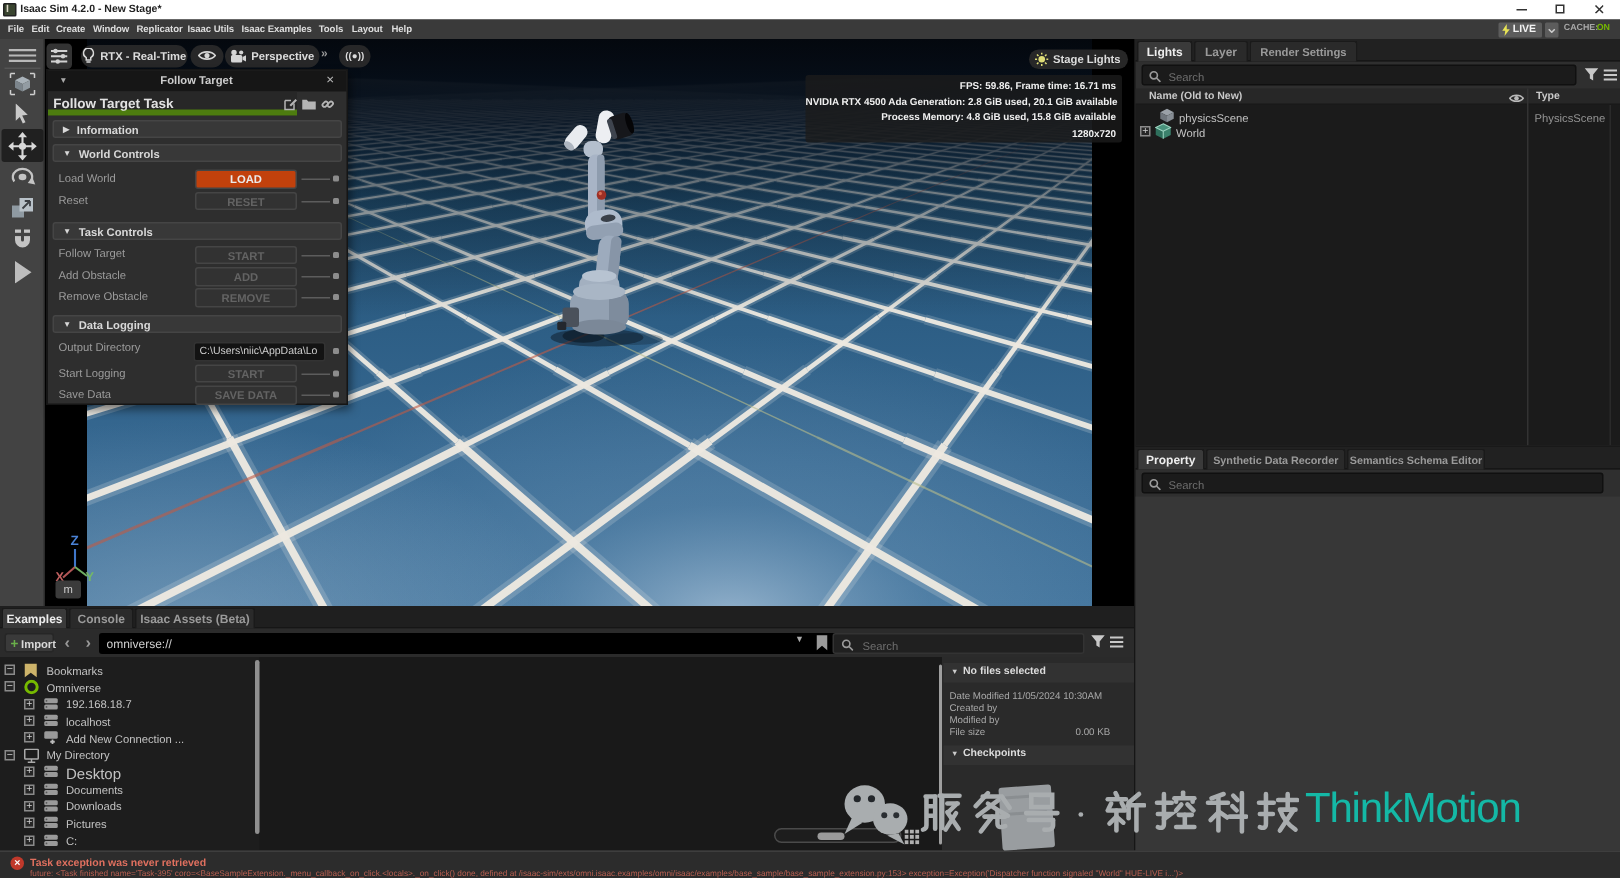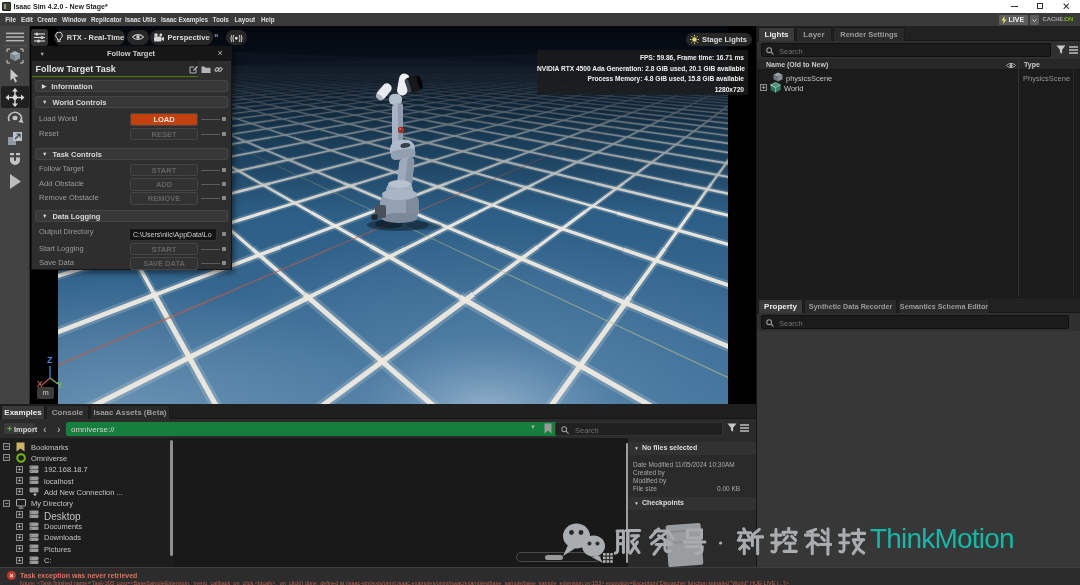--- a/index.html
+++ b/index.html
@@ -1397,21 +1397,21 @@
   <text x="21" y="41.5" fill="#74b867" font-size="8.5" font-weight="bold" font-family="Liberation Sans">Y</text>
  </svg>
  <div class="abs" style="left:7px;top:361px;width:17px;height:12px;background:#3b3b3b;border-radius:2px;color:#cccccc;font-size:7.5px;text-align:center;line-height:12px">m</div>
 </div>
 <div class="abs" id="ftpanel" style="left:30.5px;top:46px;width:201px;height:224px;background:#2e2e2e;border:1px solid #151515;box-shadow:2px 3px 6px rgba(0,0,0,0.5)">
  <div class="abs" style="left:0;top:0;width:199px;height:14px;background:#161616">
   <span class="abs" style="left:8px;top:4px;font-size:5.5px;color:#aaa">▼</span>
   <span class="abs" style="left:0;top:2px;width:199px;text-align:center;font-size:7.5px;font-weight:700;color:#cdcdcd">Follow Target</span>
   <span class="abs" style="left:186px;top:1px;font-size:9px;color:#b5b5b5">×</span>
  </div>
- <div class="abs" style="left:0;top:14px;width:166px;height:16px;background:#272727;border-bottom:1px solid #4d7c0f">
+ <div class="abs" style="left:0;top:14px;width:166px;height:16px;background:#272727;border-bottom:4px solid #4d7c0f">
   <span class="abs" style="left:4px;top:3px;font-size:9px;font-weight:700;color:#e2e2e2">Follow Target Task</span>
   <svg class="abs" style="left:157px;top:4px" width="9" height="9" viewBox="0 0 9 9">
         <path d="M1 2 h4 M1 2 v6 h6 v-4" stroke="#b5b5b5" fill="none"></path>
         <path d="M4 5 L8 1 L9 2 L5 6 Z" fill="#b5b5b5"></path>
       </svg>
   <svg class="abs" style="left:169px;top:4px" width="10" height="9" viewBox="0 0 10 9">
         <path d="M0.5 8 V1.5 h3 l1 1.2 h5 V8 Z" fill="#b5b5b5"></path>
       </svg>
   <svg class="abs" style="left:182px;top:4px" width="9" height="9" viewBox="0 0 9 9">
         <g stroke="#b5b5b5" fill="none" stroke-width="1.2">
@@ -1525,21 +1525,21 @@
  <div class="tab act t8" style="left:1px;top:1px;width:44px;height:14px;line-height:13px">Examples</div>
  <div class="tab t8" style="left:46px;top:1px;width:43px;height:14px;line-height:13px">Console</div>
  <div class="tab t8" style="left:90px;top:1px;width:80px;height:14px;line-height:13px">Isaac Assets (Beta)</div>
  <div class="abs" style="left:0;top:15px;width:756px;height:19px;background:#2b2b2b"></div>
  <div class="abs" style="left:3px;top:18px;width:33px;height:13px;background:#3a3a3a;border:1px solid #262626;border-radius:2px">
   <span style="position:absolute;left:3px;top:0.5px;color:#6ab04a;font-size:9px;font-weight:700">+</span>
   <span style="position:absolute;left:10px;top:2px;color:#d8d8d8;font-size:7.5px;font-weight:700">Import</span>
     </div>
  <span class="abs" style="left:43px;top:19px;color:#9a9a9a;font-size:11px;font-weight:700">‹</span>
  <span class="abs" style="left:57px;top:19px;color:#9a9a9a;font-size:11px;font-weight:700">›</span>
- <div class="abs" style="left:66px;top:18px;width:524px;height:14px;background:#15803d;border-radius:2px">
+ <div class="abs" style="left:66px;top:18px;width:524px;height:14px;background:#000000;border-radius:2px">
   <span style="position:absolute;left:5px;top:2.5px;font-size:8px;color:#d0d0d0">omniverse://</span>
     </div>
  <span class="abs" style="left:530px;top:19.5px;color:#aaa;font-size:6px">▼</span>
  <svg class="abs" style="left:544px;top:19px" width="8" height="11" viewBox="0 0 8 11">
       <path d="M0.5 0.5 h7 V10.5 L4 7.5 L0.5 10.5 Z" fill="#9a9a9a"></path>
     </svg>
  <div class="srch" style="left:555px;top:18px;width:168px;height:14px;background:#202020;border:1px solid #333">
   <svg width="8" height="8" style="position:absolute;left:5px;top:3px" viewBox="0 0 8 8">
         <circle cx="3.2" cy="3.2" r="2.4" fill="none" stroke="#9a9a9a" stroke-width="1.1"></circle>
         <line x1="5" y1="5" x2="7.6" y2="7.6" stroke="#9a9a9a" stroke-width="1.1"></line>

